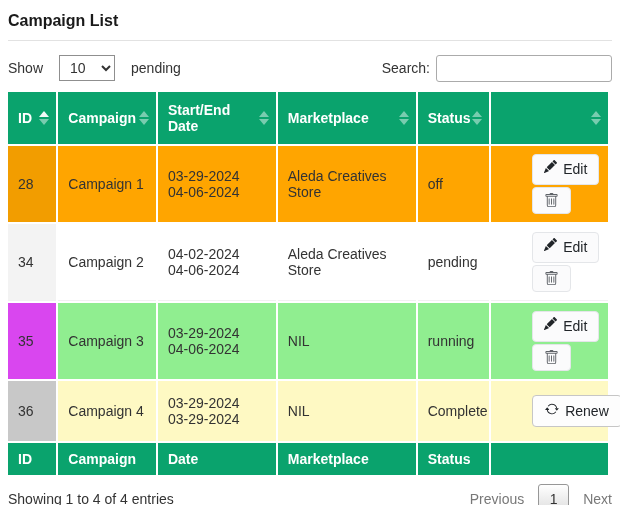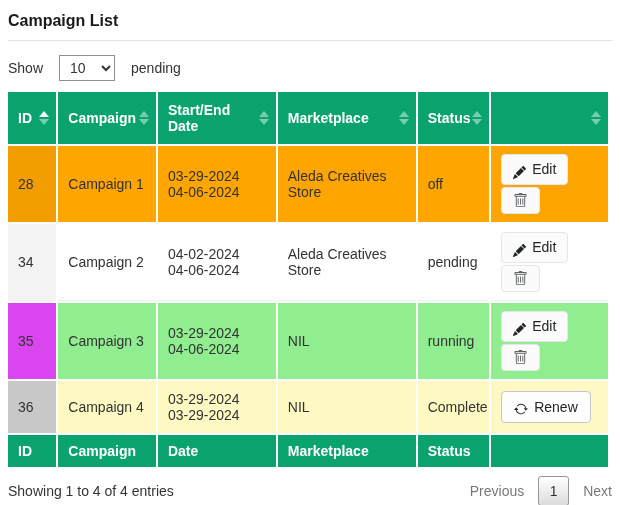--- a/index.html
+++ b/index.html
@@ -68,21 +68,21 @@
     padding: 6px 18px 6px 10px;
     position: relative;
     cursor: pointer;
   }
   thead th { height: 52px; }
   tfoot th { height: 32px; padding-right: 10px; }
   td { padding: 6px 8px 6px 10px; color: #333; }
   tr.r0 td { height: 76px; }
   tr.r1 td { height: 77px; }
   tr.r2 td { height: 76px; }
-  tr.r3 td { height: 52px; }
+  tr.r3 td { height: 60px; }
   
   tr.row-orange td { background: #ffa500; }
   tr.row-orange td.sorted { background: #f29d00; }
   tr.row-white  td { background: #ffffff; border-bottom: 1px solid #f1f1f1; }
   tr.row-white  td.sorted { background: #f3f3f3; }
   tr.row-green  td { background: #90ee90; }
   tr.row-green  td.sorted { background: #d946ef; }
   tr.row-gray   td { background: #fef9c3; }
   tr.row-gray   td.sorted { background: #c8c8c8; }
   
@@ -106,31 +106,32 @@
     width: 0; height: 0;
     border-left: 5px solid transparent;
     border-right: 5px solid transparent;
     border-top: 6px solid rgba(255,255,255,0.45);
   }
   .tri-up.active { border-bottom-color: rgba(255,255,255,0.95); }
   
   .actions { display: flex; flex-direction: column; align-items: flex-start; gap: 2px; }
   .btn {
     display: inline-flex;
-    align-items: flex-end;
+    align-items: flex-start;
     gap: 6px;
     background: #fbfbfc;
     border: 1px solid #e4e6e9;
     border-radius: 4px;
     padding: 5px 11px;
     font-family: "Liberation Sans", sans-serif;
     font-size: 14px;
     color: #212529;
     cursor: pointer;
     line-height: 1.3;
+    margin-left: 31px;
   }
   .btn-renew { border-color: #c6c6c6; background: #fdfdfd; padding: 6px 12px; }
   .btn svg { display: block; }
   
   .table-footer {
     display: flex;
     justify-content: space-between;
     align-items: center;
     margin-top: 7px;
     font-size: 14px;
@@ -157,20 +158,24 @@
 <hr class="title-rule">
 
 <div class="controls">
   <div class="length-ctl">
     <span>Show</span>
     <select>
       <option selected="">10</option>
     </select>
     <span>pending</span>
   </div>
+  <div class="search-ctl">
+    <span>Search:</span>
+    <input type="text" value="" style="">
+  </div>
 </div>
 
 <table class="campaigns">
   <colgroup>
     <col style="width:48px">
       <col style="width:97px">
       <col style="width:117px">
     <col style="width:137px">
       <col style="width:71px">
       <col style="width:116px">

